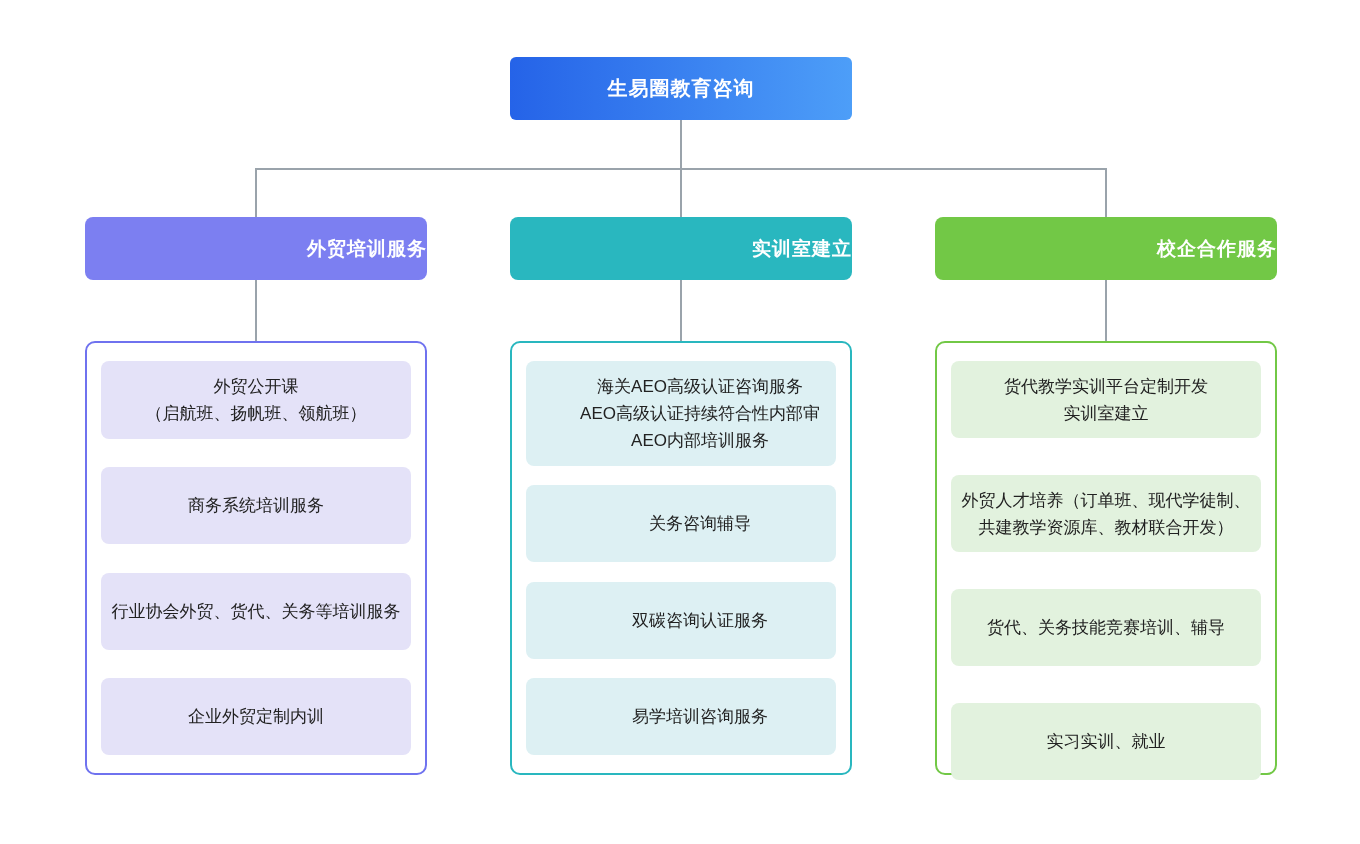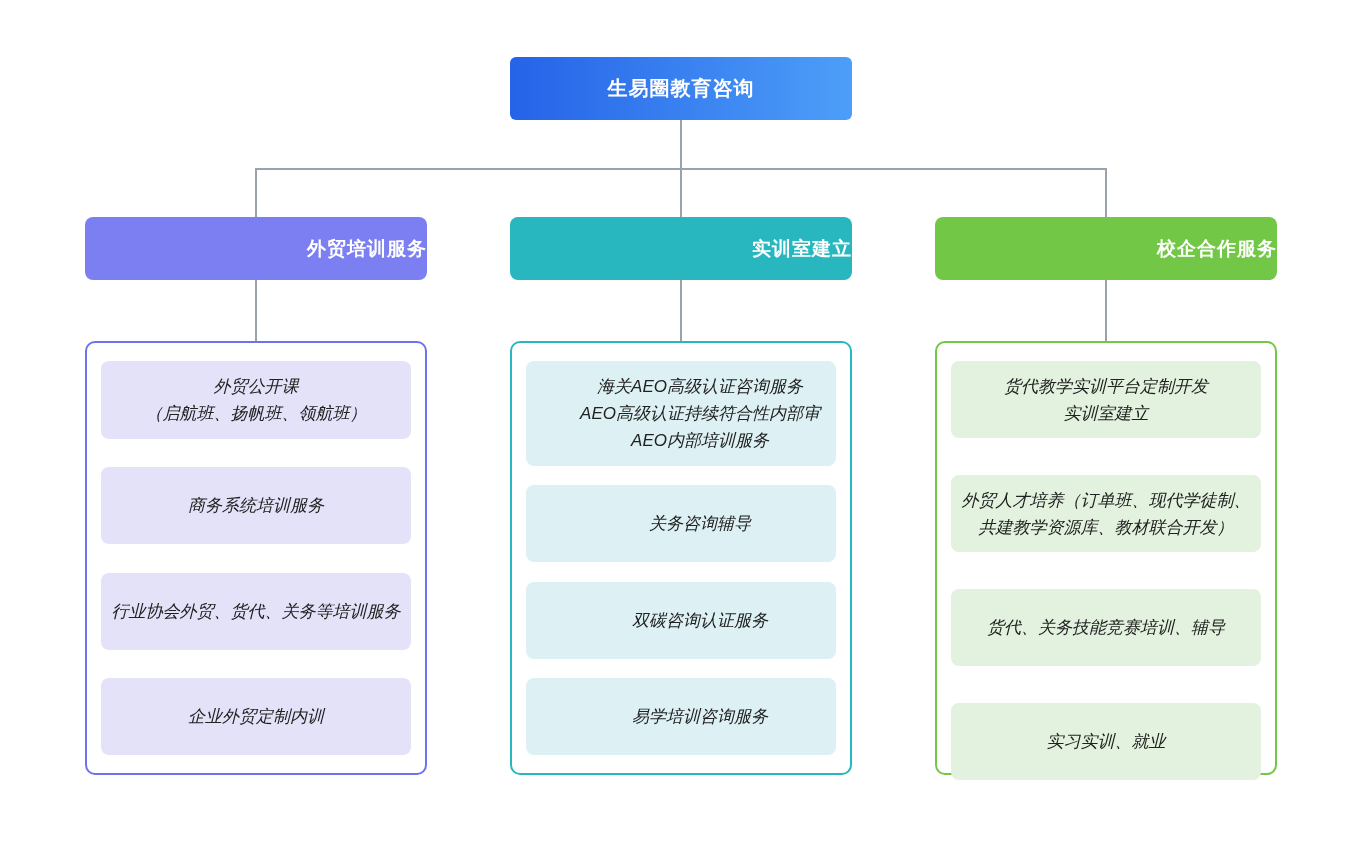--- a/index.html
+++ b/index.html
@@ -55,21 +55,20 @@
   .branch-body {
     position: absolute;
     top: 341px;
     width: 342px; height: 434px;
     background: #ffffff;
     border-radius: 10px;
     border: 2px solid #000000;
     padding: 18px 14px;
     display: flex; flex-direction: column;
     justify-content: space-between;
-    font-style: italic;
   }
   .leaf-item {
     border-radius: 8px;
     min-height: 77px;
     padding: 12px 10px;
     display: flex; align-items: center; justify-content: center;
     text-align: center;
     font-size: 17px;
     line-height: 27px;
     color: var(--text-dark, #212121);

